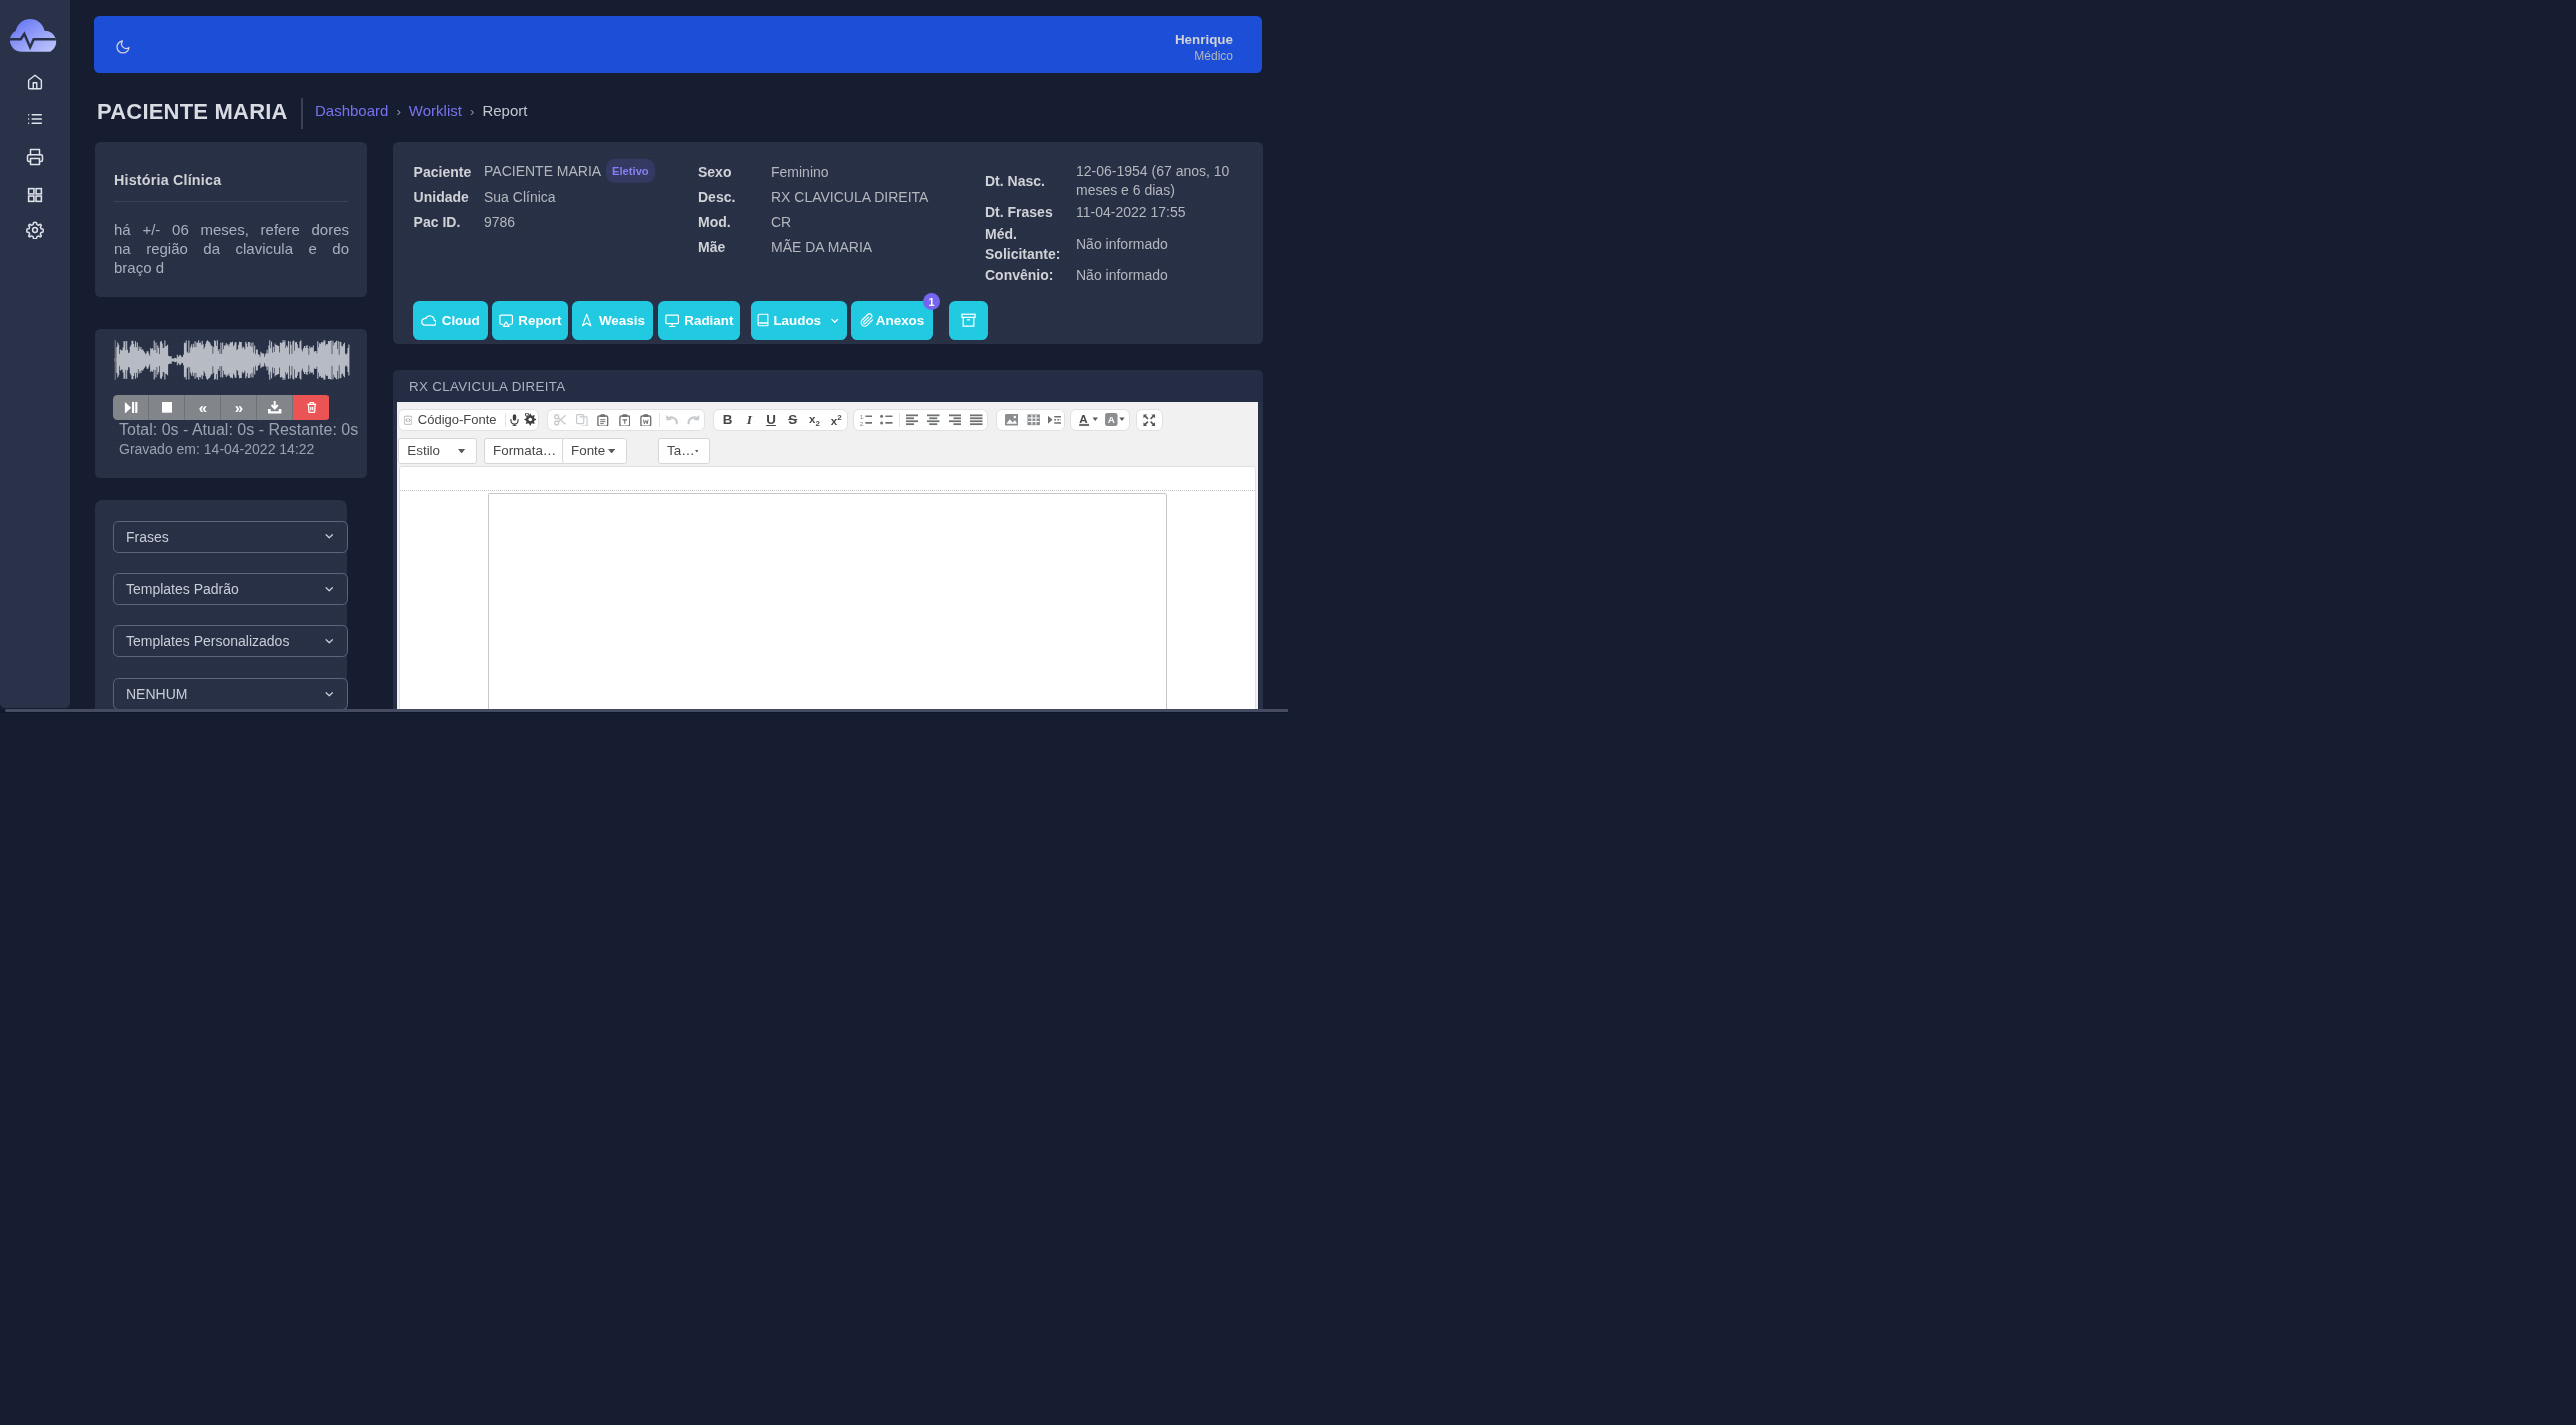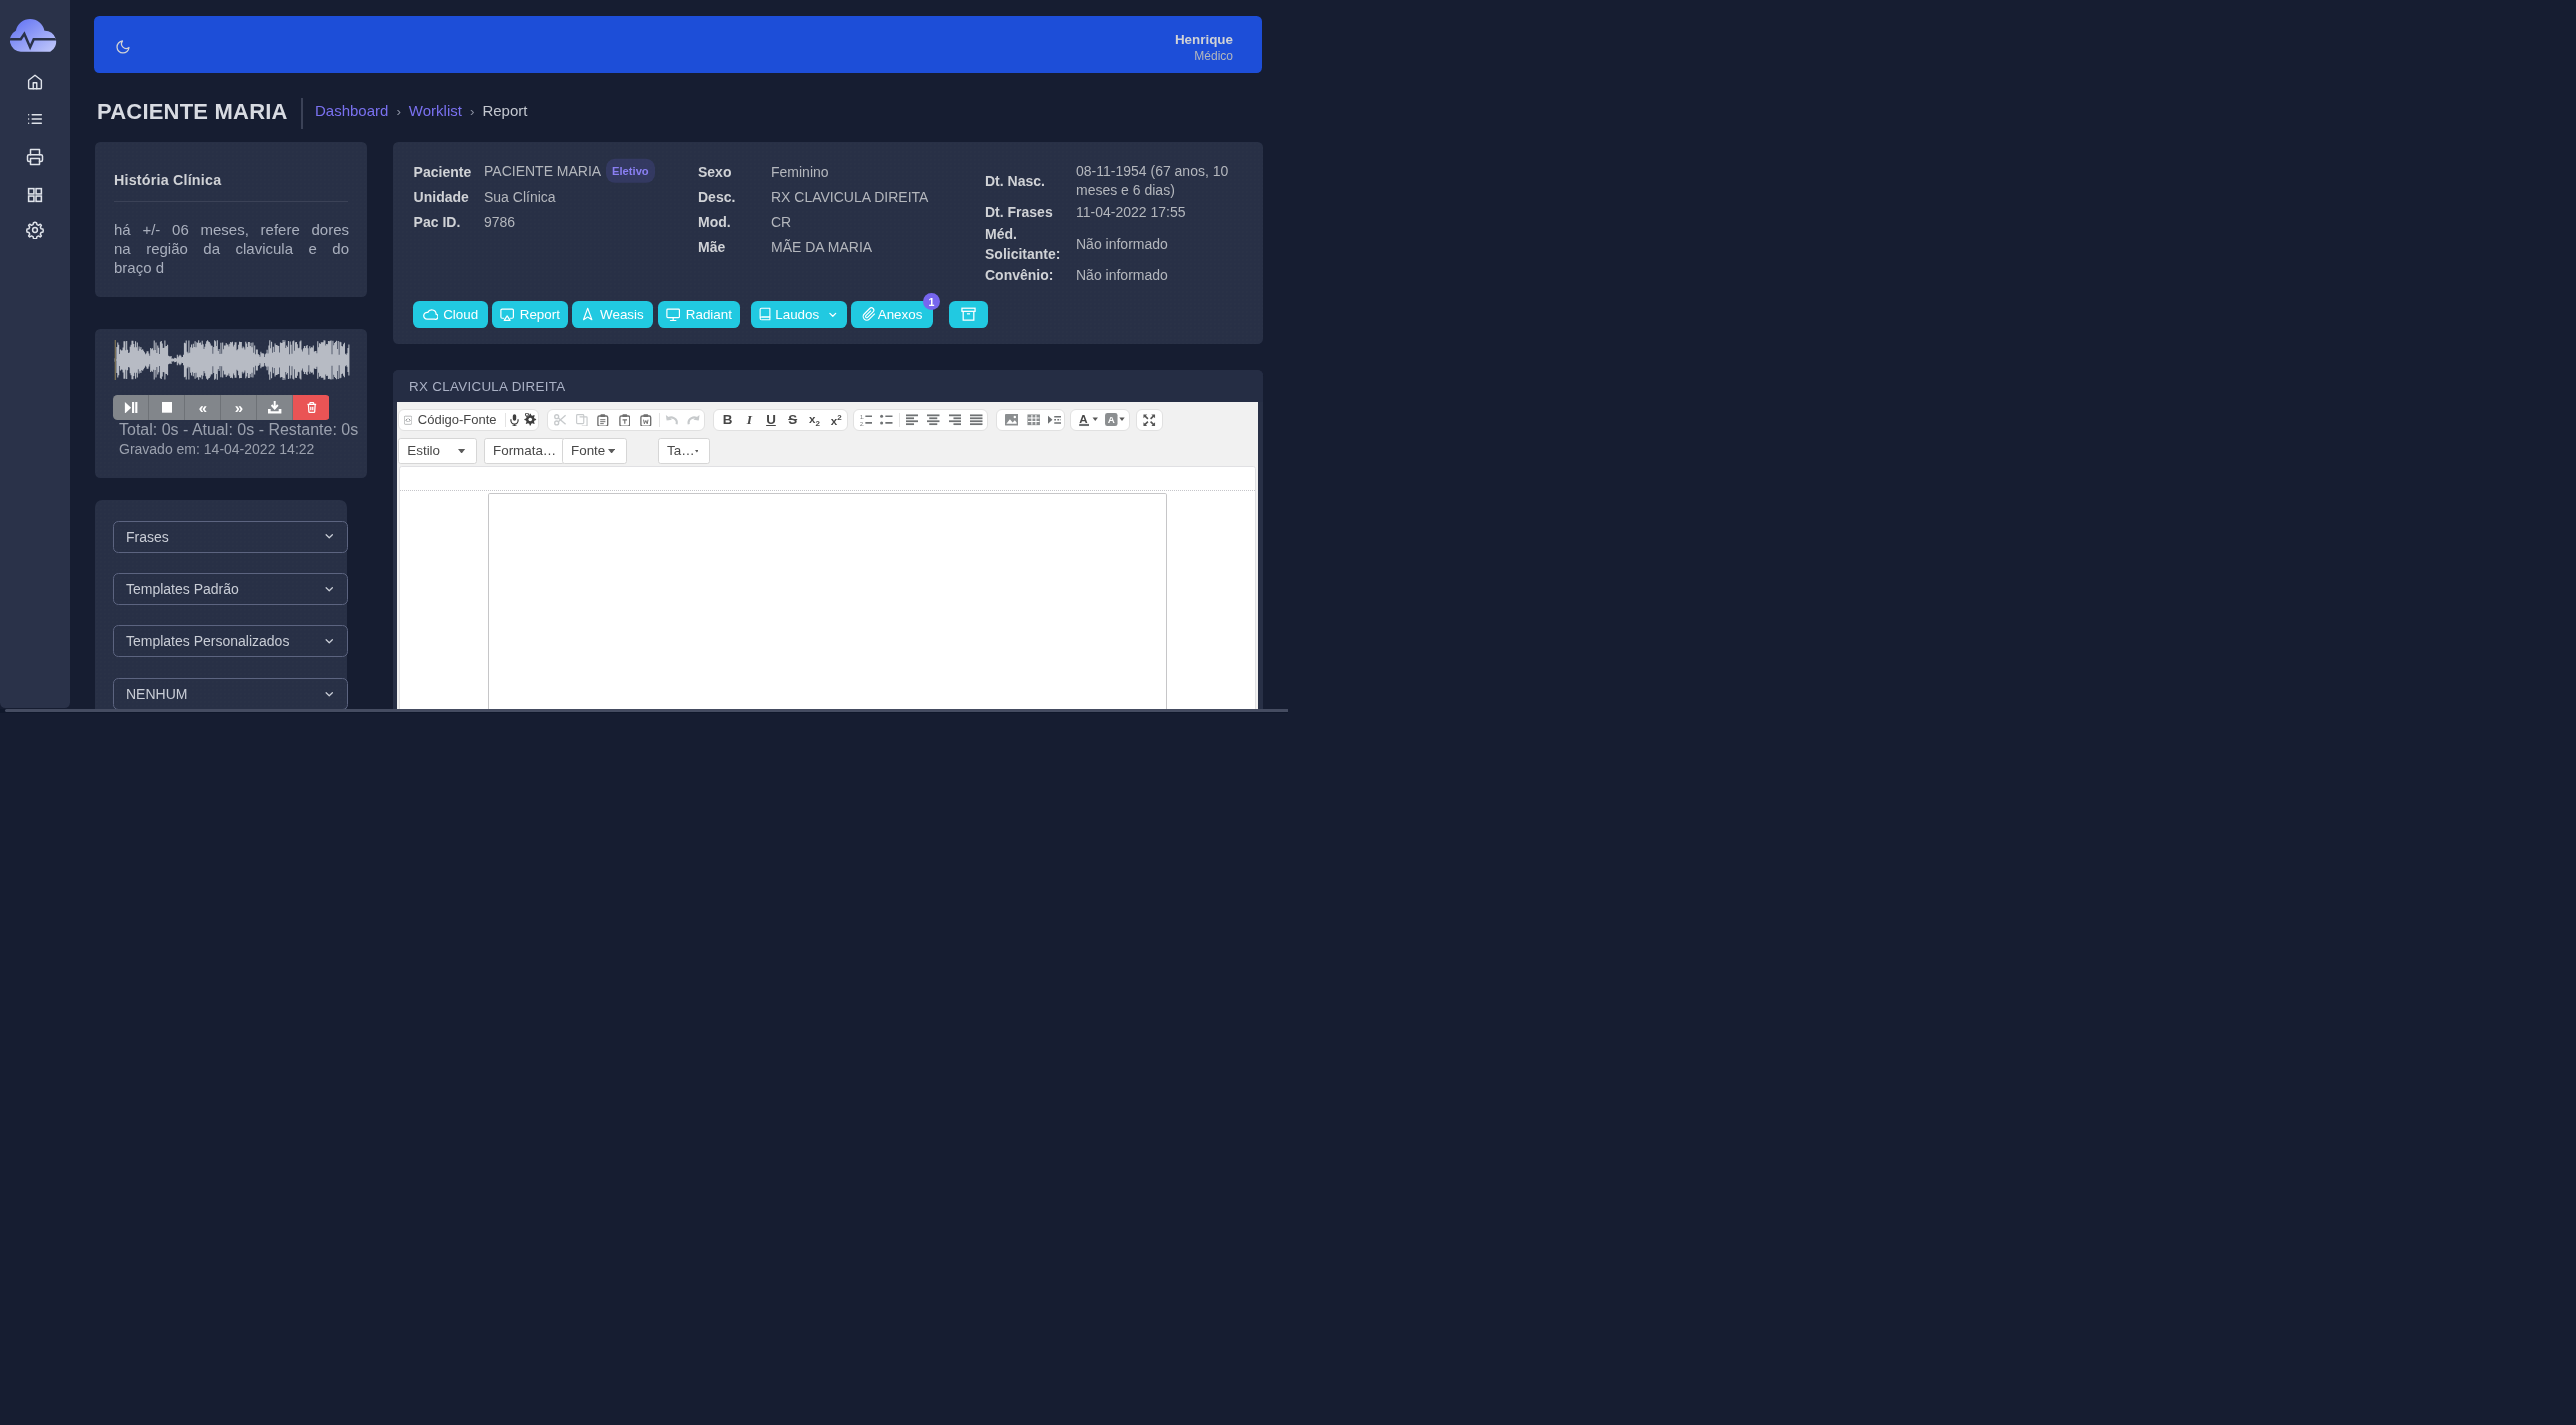--- a/index.html
+++ b/index.html
@@ -45,21 +45,21 @@
   .templ { left:95px; top:500px; width:252px; height:233px; border-radius:7.2px; }
   .sel { position:absolute; left:18.4px; width:235px; height:32px; border:0.9px solid #5c6480; border-radius:5.4px; color:#c9cdd6; font-size:14px; display:flex; align-items:center; padding:0 11.6px; }
   .sel svg { margin-left:auto; }
 
   
   .patient { left:393px; top:142px; width:870px; height:202px; }
   .patient .lab { position:absolute; font-weight:bold; font-size:14px; color:#d0d2d6; line-height:20px; transform:translateY(-50%); }
   .patient .val { position:absolute; font-size:14px; color:#b4b7bd; line-height:20px; transform:translateY(-50%); }
   .badge-el { display:inline-block; margin-left:4.5px; background:rgba(115,103,240,0.16); color:#8a7ff2; font-weight:bold; font-size:11.2px; padding:2.2px 6.3px; border-radius:9px; position:relative; top:-0.9px; }
 
-  .btn { position:absolute; top:301px; height:27px; background:#21c9e1; border-radius:6.3px; color:#fff; font-weight:normal; font-size:13.4px; display:flex; align-items:center; justify-content:center; gap:5.4px; }
+  .btn { position:absolute; top:301px; height:39px; background:#21c9e1; border-radius:6.3px; color:#fff; font-weight:bold; font-size:13.4px; display:flex; align-items:center; justify-content:center; gap:5.4px; }
   .nbadge { position:absolute; left:923px; top:293px; width:17px; height:17px; background:#7666ef; border-radius:50%; color:#fff; font-size:10.7px; font-weight:bold; display:flex; align-items:center; justify-content:center; z-index:3;}
 
   
   .edcard { left:393px; top:370px; width:870px; height:349px; border-radius:5.4px 5.4px 0 0; background:#283046; }
   .edhead { position:absolute; left:0; top:0; width:100%; height:32px; background:#252d44; border-radius:5.4px 5.4px 0 0; }
   .edhead span { position:absolute; left:16px; top:9px; font-size:13.4px; color:#aab1c5; letter-spacing:0.3px; }
   .chrome { position:absolute; left:4px; top:32px; width:861px; height:317px; background:#f1f1f1; }
   .tgroup { position:absolute; top:7.2px; height:21.5px; background:#fff; border:0.9px solid #e1e1e1; border-radius:6px; display:flex; align-items:center; }
   .tsep { width:0.9px; height:14.3px; background:#e3e3e3; }
   .combo { position:absolute; top:36px; height:25.5px; background:#fff; border:0.9px solid #d6d6d6; border-radius:2.7px; display:flex; align-items:center; padding:0 10.7px 0 8px; font-size:13.4px; color:#484848; }
@@ -218,21 +218,21 @@
   <span class="lab" style="left:305px;top:30px">Sexo</span>
   <span class="val" style="left:378px;top:30px">Feminino</span>
   <span class="lab" style="left:305px;top:55px">Desc.</span>
   <span class="val" style="left:378px;top:55px">RX CLAVICULA DIREITA</span>
   <span class="lab" style="left:305px;top:80px">Mod.</span>
   <span class="val" style="left:378px;top:80px">CR</span>
   <span class="lab" style="left:305px;top:105px">Mãe</span>
   <span class="val" style="left:378px;top:105px">MÃE DA MARIA</span>
 
   <span class="lab" style="left:592px;top:39px">Dt. Nasc.</span>
-  <span class="val" style="left:683px;top:29px">08-11-1954 (67 anos, 10</span>
+  <span class="val" style="left:683px;top:29px">12-06-1954 (67 anos, 10</span>
   <span class="val" style="left:683px;top:48px">meses e 6 dias)</span>
   <span class="lab" style="left:592px;top:70px">Dt. Frases</span>
   <span class="val" style="left:683px;top:70px">11-04-2022 17:55</span>
   <span class="lab" style="left:592px;top:92px">Méd.</span>
   <span class="lab" style="left:592px;top:112px">Solicitante:</span>
   <span class="val" style="left:683px;top:102px">Não informado</span>
   <span class="lab" style="left:592px;top:133px">Convênio:</span>
   <span class="val" style="left:683px;top:133px">Não informado</span>
 </div>
 

